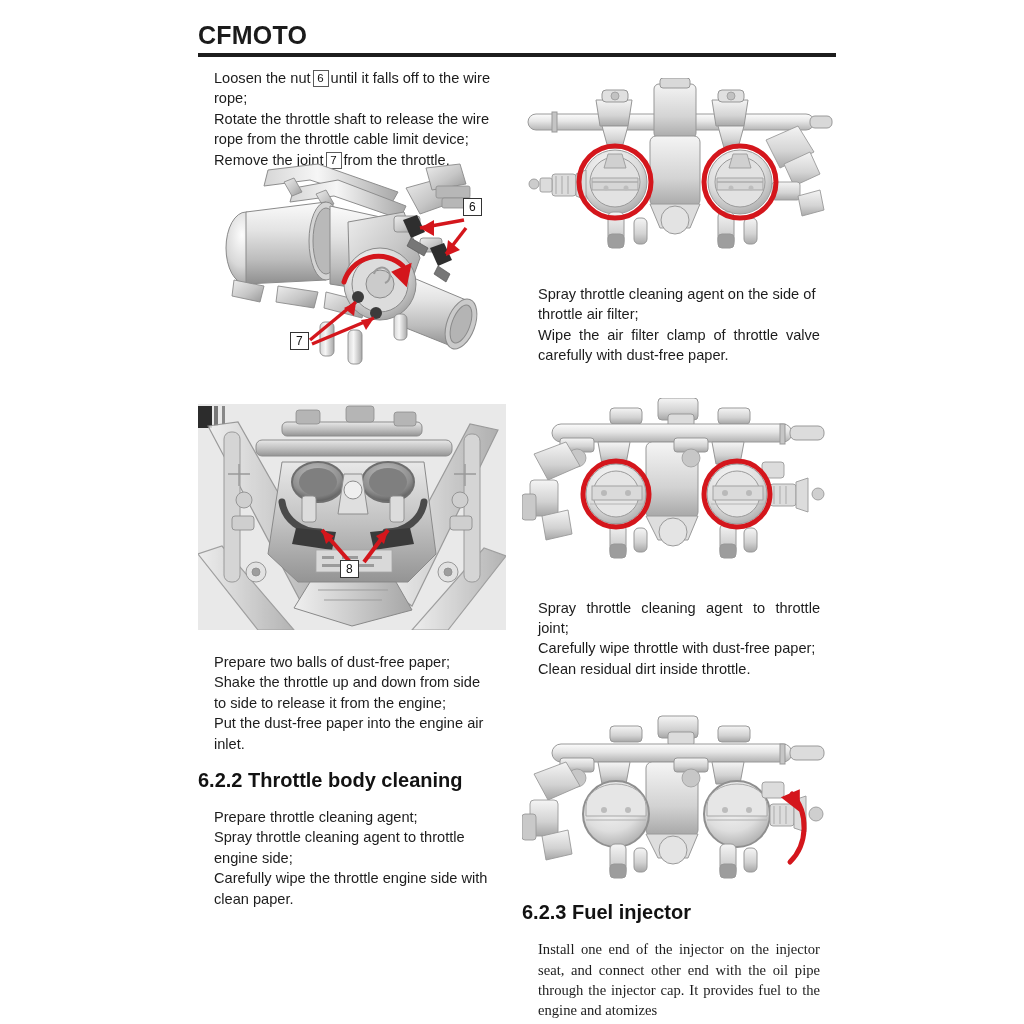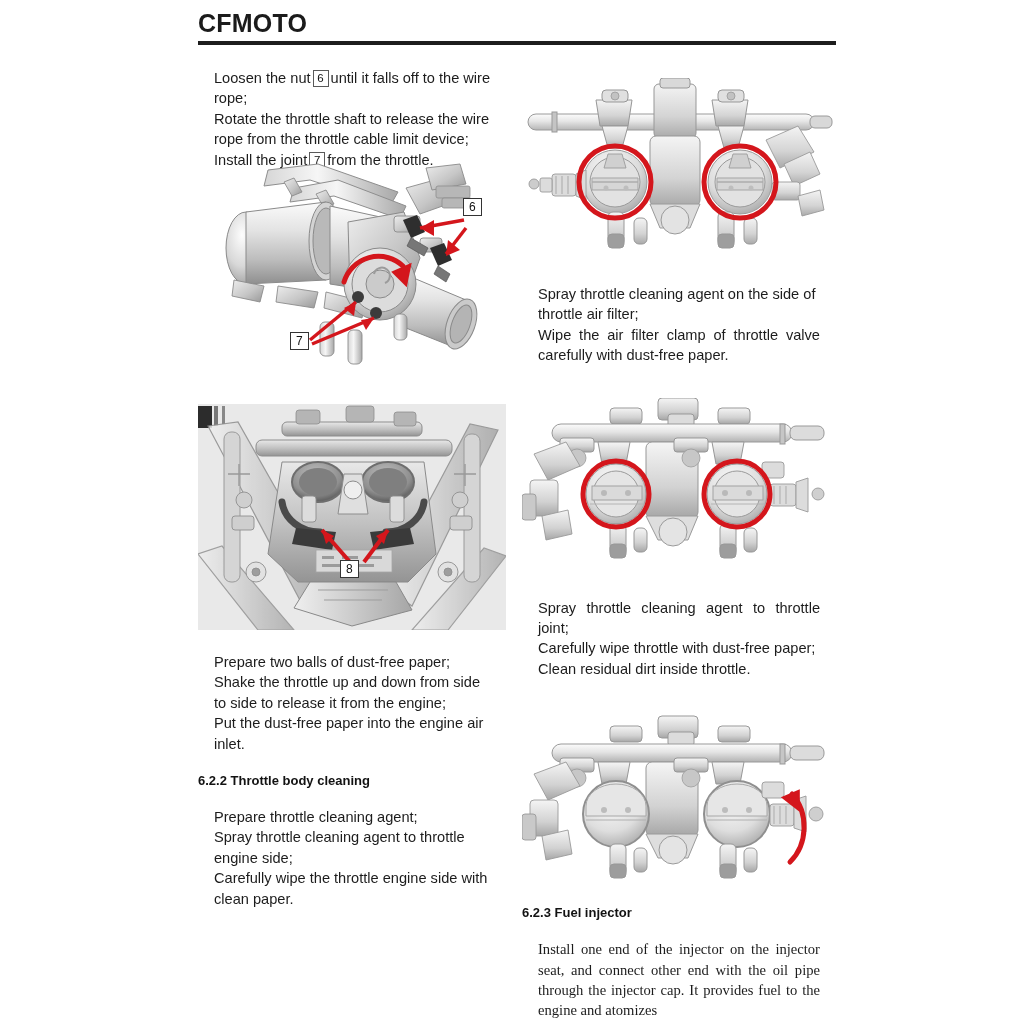--- a/index.html
+++ b/index.html
@@ -7,21 +7,21 @@
     width:1024px;height:1024px;
     background:#ffffff;
     font-family:"Liberation Sans", sans-serif;
     color:#1a1a1a;
     overflow:hidden;
     position:relative;
   }
   .page{position:absolute;left:0;top:0;width:1024px;height:1024px;}
 
   
-  .header{position:absolute;left:198px;top:8px;width:638px;height:40px;}
+  .header{position:absolute;left:198px;top:20px;width:638px;height:40px;}
   .brand{
     font-size:25px;font-weight:bold;letter-spacing:.2px;
     color:#1b1b1b;line-height:30px;
   }
   .header-rule{
     position:absolute;left:0;top:33px;width:638px;height:4px;background:#1d1d1d;
   }
 
   
   .col-left{position:absolute;left:198px;top:52px;width:310px;}
@@ -29,21 +29,21 @@
 
   p.body{
     margin:16px;
     font-size:14.6px;
     line-height:20.4px;
     color:#1c1c1c;
   }
   p.justify{text-align:justify;font-family:Liberation Serif, serif;}
   h3.sec{
     margin:2px 0 0 0;
-    font-size:13px;
+    font-size:20px;
     font-weight:bold;
     line-height:21px;
     color:#121212;
   }
   .callout-ref{
     display:inline-block;
     border:1px solid #5a5a5a;
     background:#fff;
     font-size:11.5px;
     line-height:13px;
@@ -80,21 +80,21 @@
   <div class="header">
     <div class="brand">CFMOTO</div>
     <div class="header-rule"></div>
   </div>
 
   <div class="col-left">
 
     <p class="body">
       <span>Loosen the nut</span><span class="callout-ref">6</span><span>until it falls off to the wire rope;</span><br>
       <span>Rotate the throttle shaft to release the wire rope from the throttle cable limit device;</span><br>
-      <span>Install the joint</span><span class="callout-ref">7</span><span>from the throttle.</span>
+      <span>Remove the joint</span><span class="callout-ref">7</span><span>from the throttle.</span>
     </p>
 
     <div style="height:218px"></div>
 
 
     <div style="height:232px"></div>
 
     <p class="body">
       <span>Prepare two balls of dust-free paper;</span><br>
       <span class="justify" style="display:block">Shake the throttle up and down from side to side to release it from the engine;</span>

